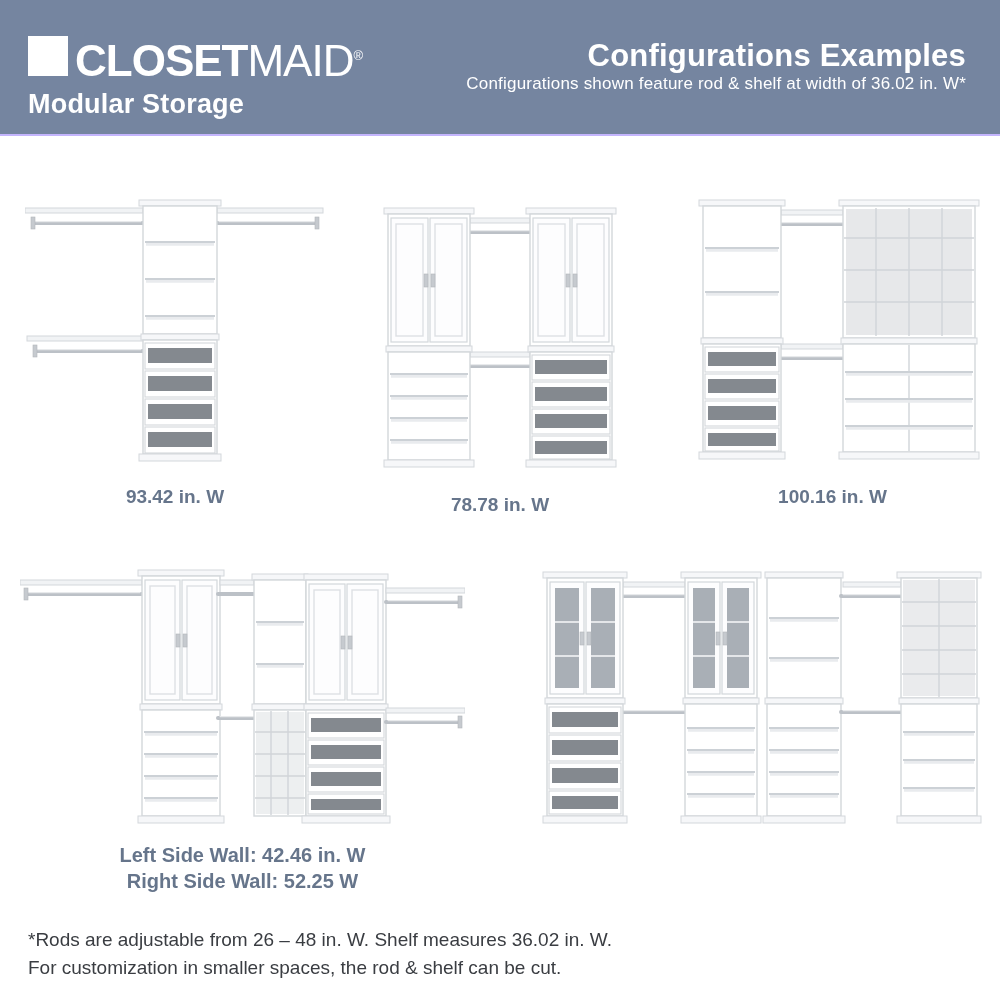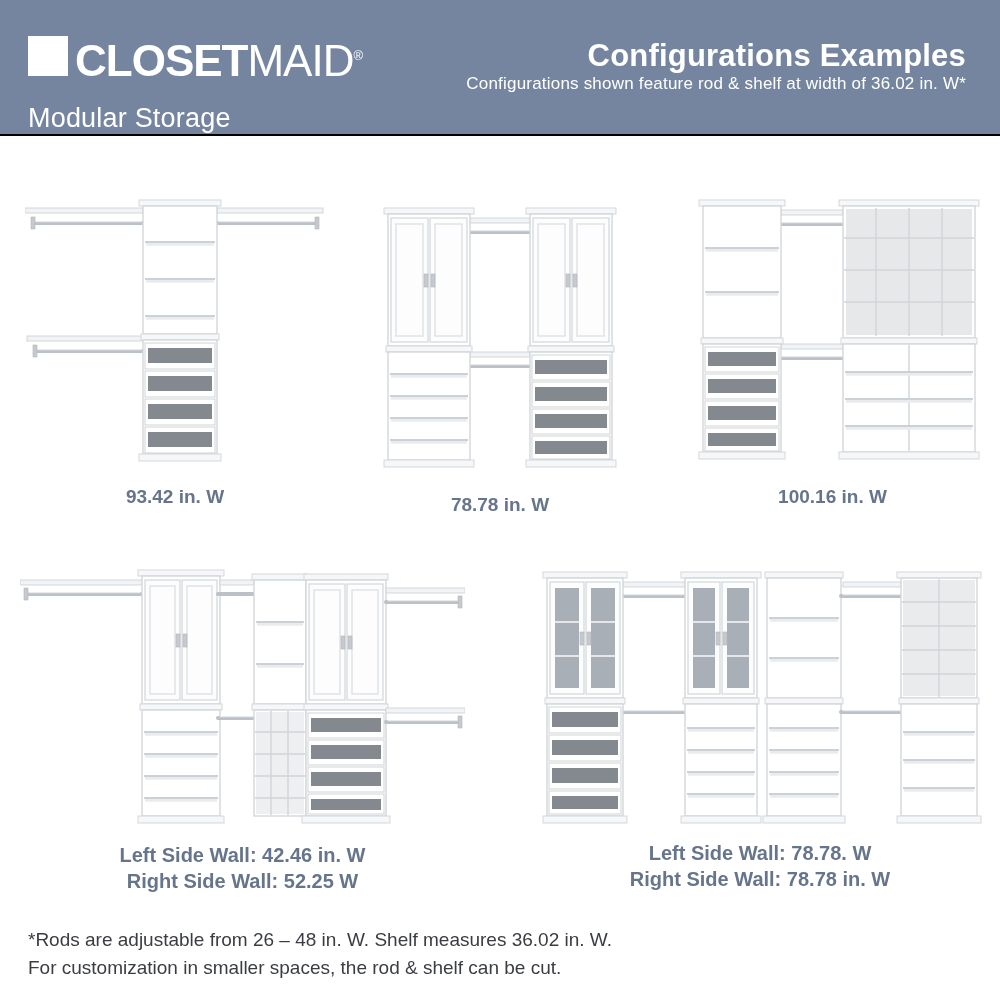--- a/index.html
+++ b/index.html
@@ -3,30 +3,30 @@
 <meta charset="utf-8">
 <style>
   html,body{margin:0;padding:0;}
   .page{
     position:relative;width:1000px;height:1000px;background:#ffffff;
     font-family:"Liberation Sans",sans-serif;overflow:hidden;
   }
   
   .header{
     position:absolute;left:0;top:0;width:1000px;height:136px;
-    background:#7585a0;border-bottom:2px solid #000000;box-sizing:border-box;padding-left:35px;
+    background:#7585a0;border-bottom:2px solid #c4b5fd;box-sizing:border-box;padding-left:35px;
   }
   .logo-block{position:absolute;left:28px;top:34px;}
   .logo-row{display:flex;align-items:flex-start;}
   .logo-square{width:40px;height:40px;background:#ffffff;margin-right:7px;margin-top:2px;}
   .brand{color:#ffffff;font-size:44px;line-height:44px;letter-spacing:-1px;white-space:nowrap;}
   .brand .b1{font-weight:700;}
   .brand .b2{font-weight:400;}
   .brand sup{font-size:13px;font-weight:400;vertical-align:super;}
-  .logo-sub{color:#ffffff;font-weight:400;font-size:27px;margin-top:20px;letter-spacing:0.2px;}
+  .logo-sub{color:#ffffff;font-weight:700;font-size:27px;margin-top:6px;letter-spacing:0.2px;}
   .header-right{position:absolute;right:34px;top:38px;text-align:right;color:#ffffff;}
   .header-title{font-size:31px;font-weight:700;letter-spacing:0.2px;}
   .header-subtitle{font-size:17px;font-weight:400;letter-spacing:0.2px;}
   
   .config{position:absolute;}
   .config svg{display:block;}
   .cfg-label{
     text-align:center;color:#66758b;font-weight:700;font-size:19px;margin-top:14px;
   }
   .cfg-label2{
@@ -444,24 +444,20 @@
         <rect class="panel" x="366" y="144" width="76" height="112"></rect>
         <line class="shelfsoft" x1="369" y1="174" x2="439" y2="174"></line>
           <line class="shelfline" x1="368" y1="172" x2="440" y2="172"></line>
         <line class="shelfsoft" x1="369" y1="202" x2="439" y2="202"></line>
           <line class="shelfline" x1="368" y1="200" x2="440" y2="200"></line>
         <line class="shelfsoft" x1="369" y1="230" x2="439" y2="230"></line>
           <line class="shelfline" x1="368" y1="228" x2="440" y2="228"></line>
         <rect class="cap" x="362" y="256" width="84" height="7"></rect>
       </g>
     </svg>
-    <div class="cfg-label2">
-      <div>Left Side Wall: 78.78. W</div>
-      <div>Right Side Wall: 78.78 in. W</div>
-    </div>
   </div>
 
   <div class="footnote">
     <div>*Rods are adjustable from 26 – 48 in. W. Shelf measures 36.02 in. W.</div>
     <div>For customization in smaller spaces, the rod &amp; shelf can be cut.</div>
   </div>
 
 </div>
 
 </body></html>

